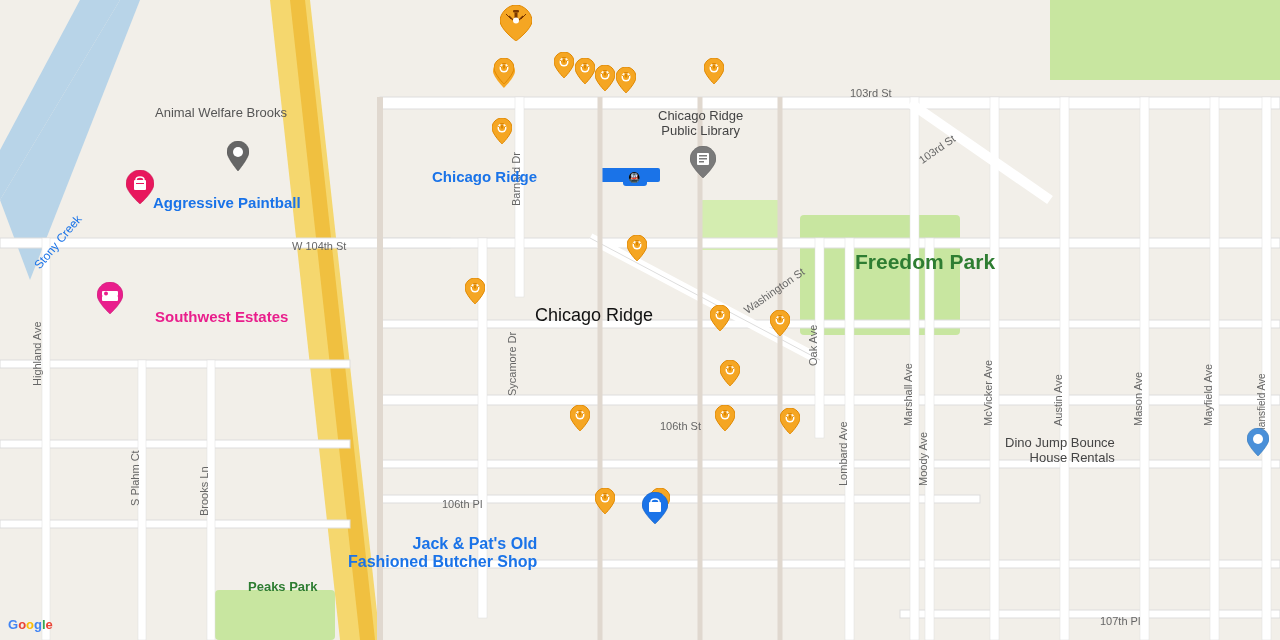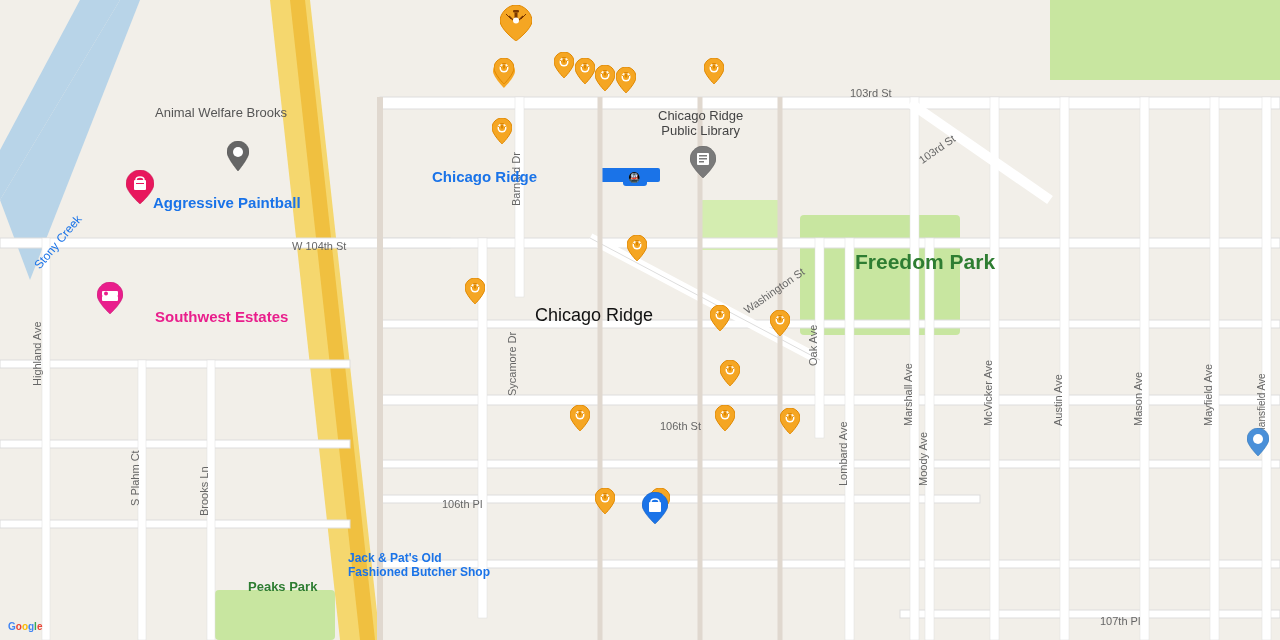--- a/index.html
+++ b/index.html
@@ -83,21 +83,21 @@
     .place-label.pink { color: #e91e8c; font-weight: 600; }
     .place-label.dark { color: #111; font-size: 18px; font-weight: 500; }
     .place-label.gray { color: #555; font-size: 12px; }
 
     
     .google-logo {
       position: absolute;
       bottom: 8px;
       left: 8px;
       z-index: 100;
-      font-size: 10px;
+      font-size: 13px;
       font-weight: bold;
     }
     .google-logo span:nth-child(1) { color: #4285F4; }
     .google-logo span:nth-child(2) { color: #EA4335; }
     .google-logo span:nth-child(3) { color: #FBBC05; }
     .google-logo span:nth-child(4) { color: #4285F4; }
     .google-logo span:nth-child(5) { color: #34A853; }
     .google-logo span:nth-child(6) { color: #EA4335; }
 
     
@@ -239,21 +239,22 @@
   <div class="street-label" style="left:745px;top:305px;transform:rotate(-35deg);transform-origin:left center;">Washington St</div>
   <div class="street-label" style="left:920px;top:155px;transform:rotate(-35deg);transform-origin:left center;">103rd St</div>
 
   <div class="rotated-label" style="left:25px;top:235px;transform:rotate(-50deg);">Stony Creek</div>
 
   <div class="place-label gray" style="left:155px;top:105px;font-size:13px;">Animal Welfare Brooks</div>
   <div class="place-label" style="left:658px;top:108px;font-size:13px;color:#444;text-align:center;">Chicago Ridge<br>Public Library</div>
   <div class="place-label green" style="left:855px;top:250px;font-size:21px;">Freedom Park</div>
   <div class="place-label pink" style="left:155px;top:308px;font-size:15px;">Southwest Estates</div>
   <div class="place-label dark" style="left:535px;top:305px;">Chicago Ridge</div>
-  <div class="place-label blue" style="left:348px;top:551px;font-size:12px;">Jack &amp; Pat's Old<br>Fashioned Butcher Shop</div>
+  <div class="place-label" style="left:1005px;top:435px;font-size:13px;color:#444;text-align:right;">Dino Jump Bounce<br>House Rentals</div>
+  <div class="place-label blue" style="left:348px;top:535px;font-size:16px;text-align:right;">Jack &amp; Pat's Old<br>Fashioned Butcher Shop</div>
   <div class="place-label green" style="left:248px;top:579px;font-size:13px;">Peaks Park</div>
 
   <div class="place-label blue" style="left:432px;top:168px;font-size:15px;font-weight:700;">Chicago Ridge</div>
 
   <div class="aggressive-label" style="left:153px;top:194px;">Aggressive Paintball</div>
 
   <div class="pin pin-yellow" style="left:504px;top:88px;">
     <svg viewBox="0 0 22 28" fill="none" xmlns="http://www.w3.org/2000/svg">
       <path d="M11 0C5 0 0 5 0 11C0 17 11 28 11 28C11 28 22 17 22 11C22 5 17 0 11 0Z" fill="#F5A623"></path>
       <circle cx="11" cy="11" r="5" fill="#fff"></circle>

